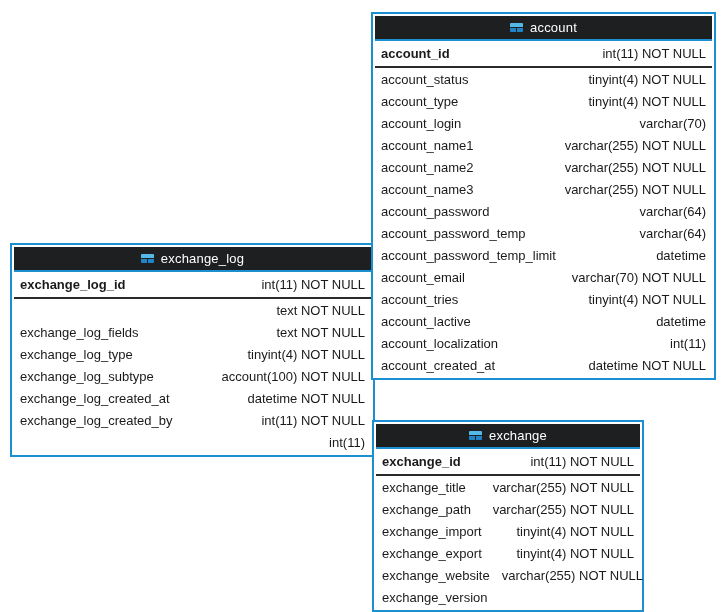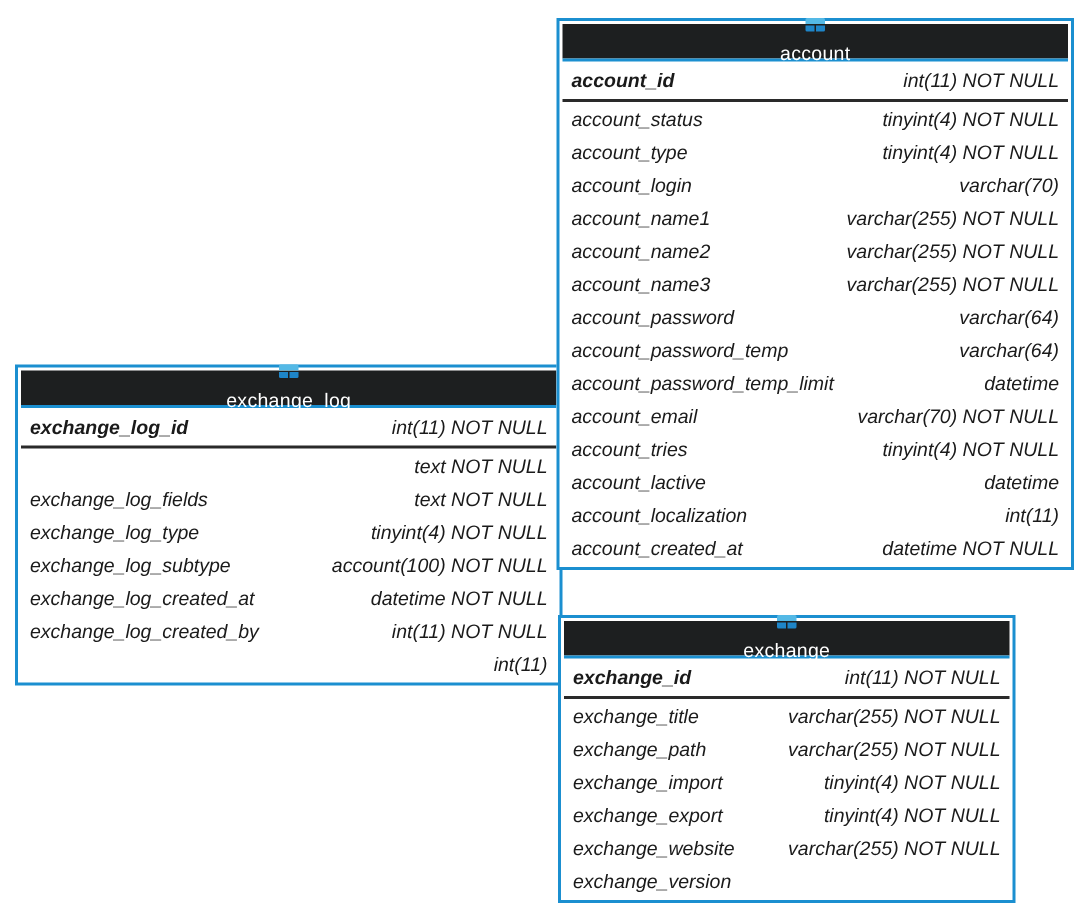--- a/index.html
+++ b/index.html
@@ -12,28 +12,28 @@
   #connector-layer{position:absolute;left:0;top:0;width:726px;height:612px;z-index:1;}
 
   .db-table{
     position:absolute;z-index:2;box-sizing:border-box;
     border:2px solid var(--blue,#1b8fd0);
     background:#ffffff;padding:2px;
   }
   .table-header{
     height:23px;background:var(--header-bg,#1d1f20);
     display:flex;align-items:center;justify-content:center;gap:7px;
-    color:var(--header-text,#ffffff);font-size:13px;letter-spacing:0.2px;flex-direction:column;
+    color:var(--header-text,#ffffff);font-size:13px;letter-spacing:0.2px;
   }
   .header-rule{height:2px;background:var(--blue,#1b8fd0);}
   .pk-rule{height:2px;background:var(--pk-divider,#2a2a2a);}
   .row{
     display:flex;justify-content:space-between;align-items:center;
     height:22px;font-size:13px;color:var(--row-text,#1a1a1a);
-    padding:0 6px;white-space:nowrap;font-style:italic;
+    padding:0 6px;white-space:nowrap;
   }
   .pk-row{height:25px;}
   .pk-name{font-weight:bold;}
   .col-name{margin-right:12px;}
   .col-type{margin-left:auto;}
 
   
   .table-icon{
     display:grid;width:13px;height:9px;
     grid-template-columns:6px 6px;grid-template-rows:4px 4px;gap:1px;
@@ -171,21 +171,21 @@
           <div class="row">
     <span class="col-name">account_localization</span>
     <span class="col-type">int(11)</span>
   </div>
           <div class="row">
     <span class="col-name">account_created_at</span>
     <span class="col-type">datetime NOT NULL</span>
   </div>
         </div>
   </div>
-      <div class="db-table" style="left: 372px; top: 410px; width: 305px;">
+      <div class="db-table" style="left: 372px; top: 420px; width: 272px;">
     <div class="table-header">
       <span class="table-icon">
         <span class="ti-top"></span>
             <span class="ti-bl"></span>
             <span class="ti-br"></span>
       </span>
       <span class="table-title">exchange</span>
     </div>
     <div class="header-rule"></div>
     <div class="row pk-row">

